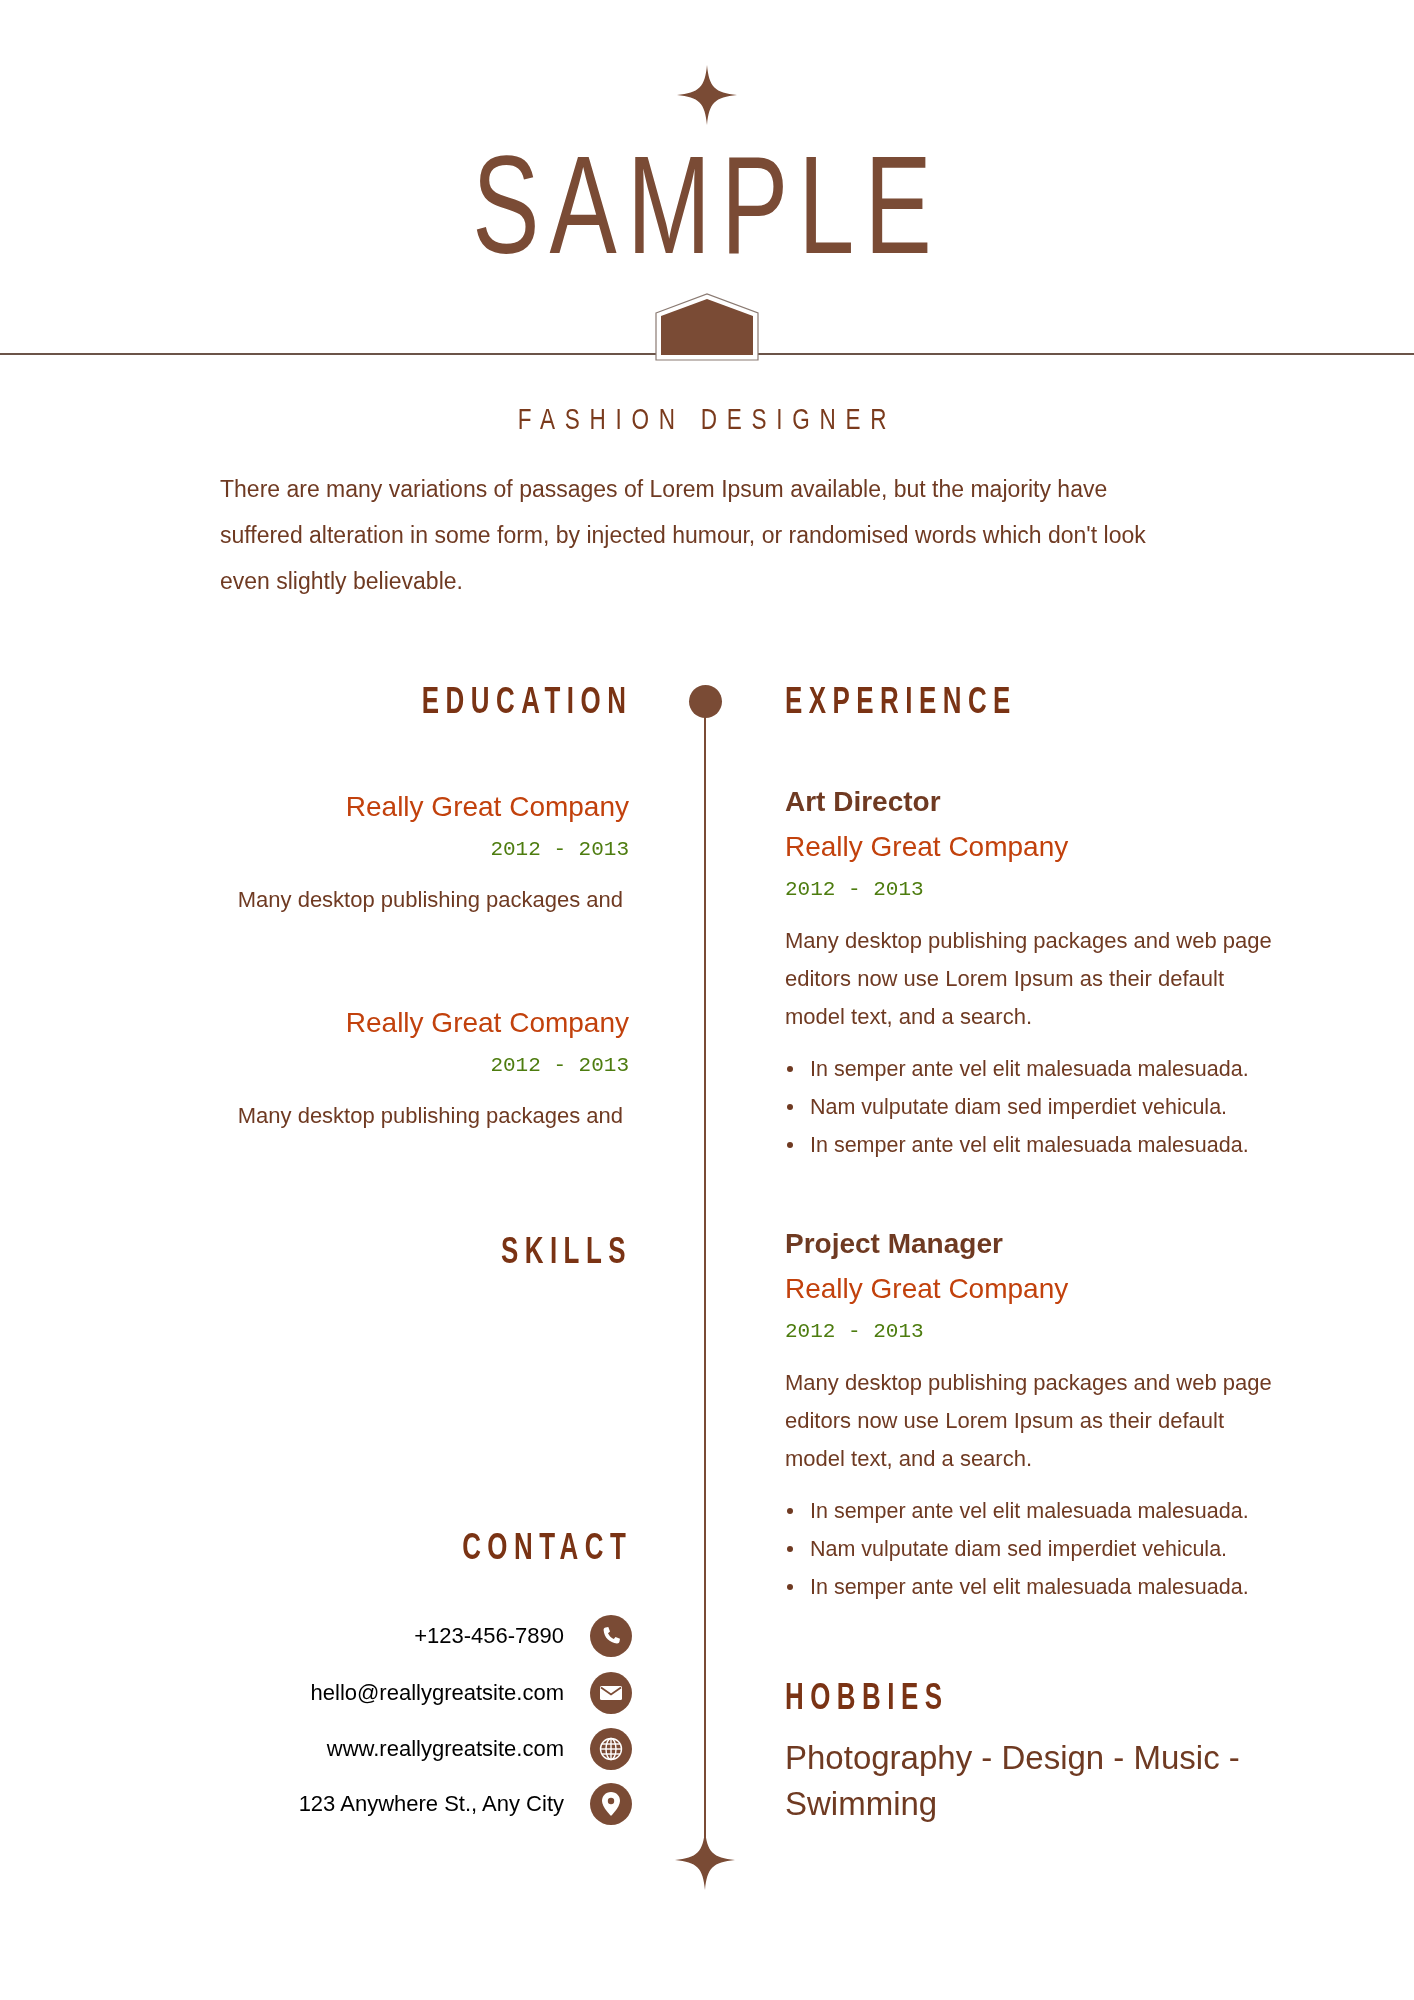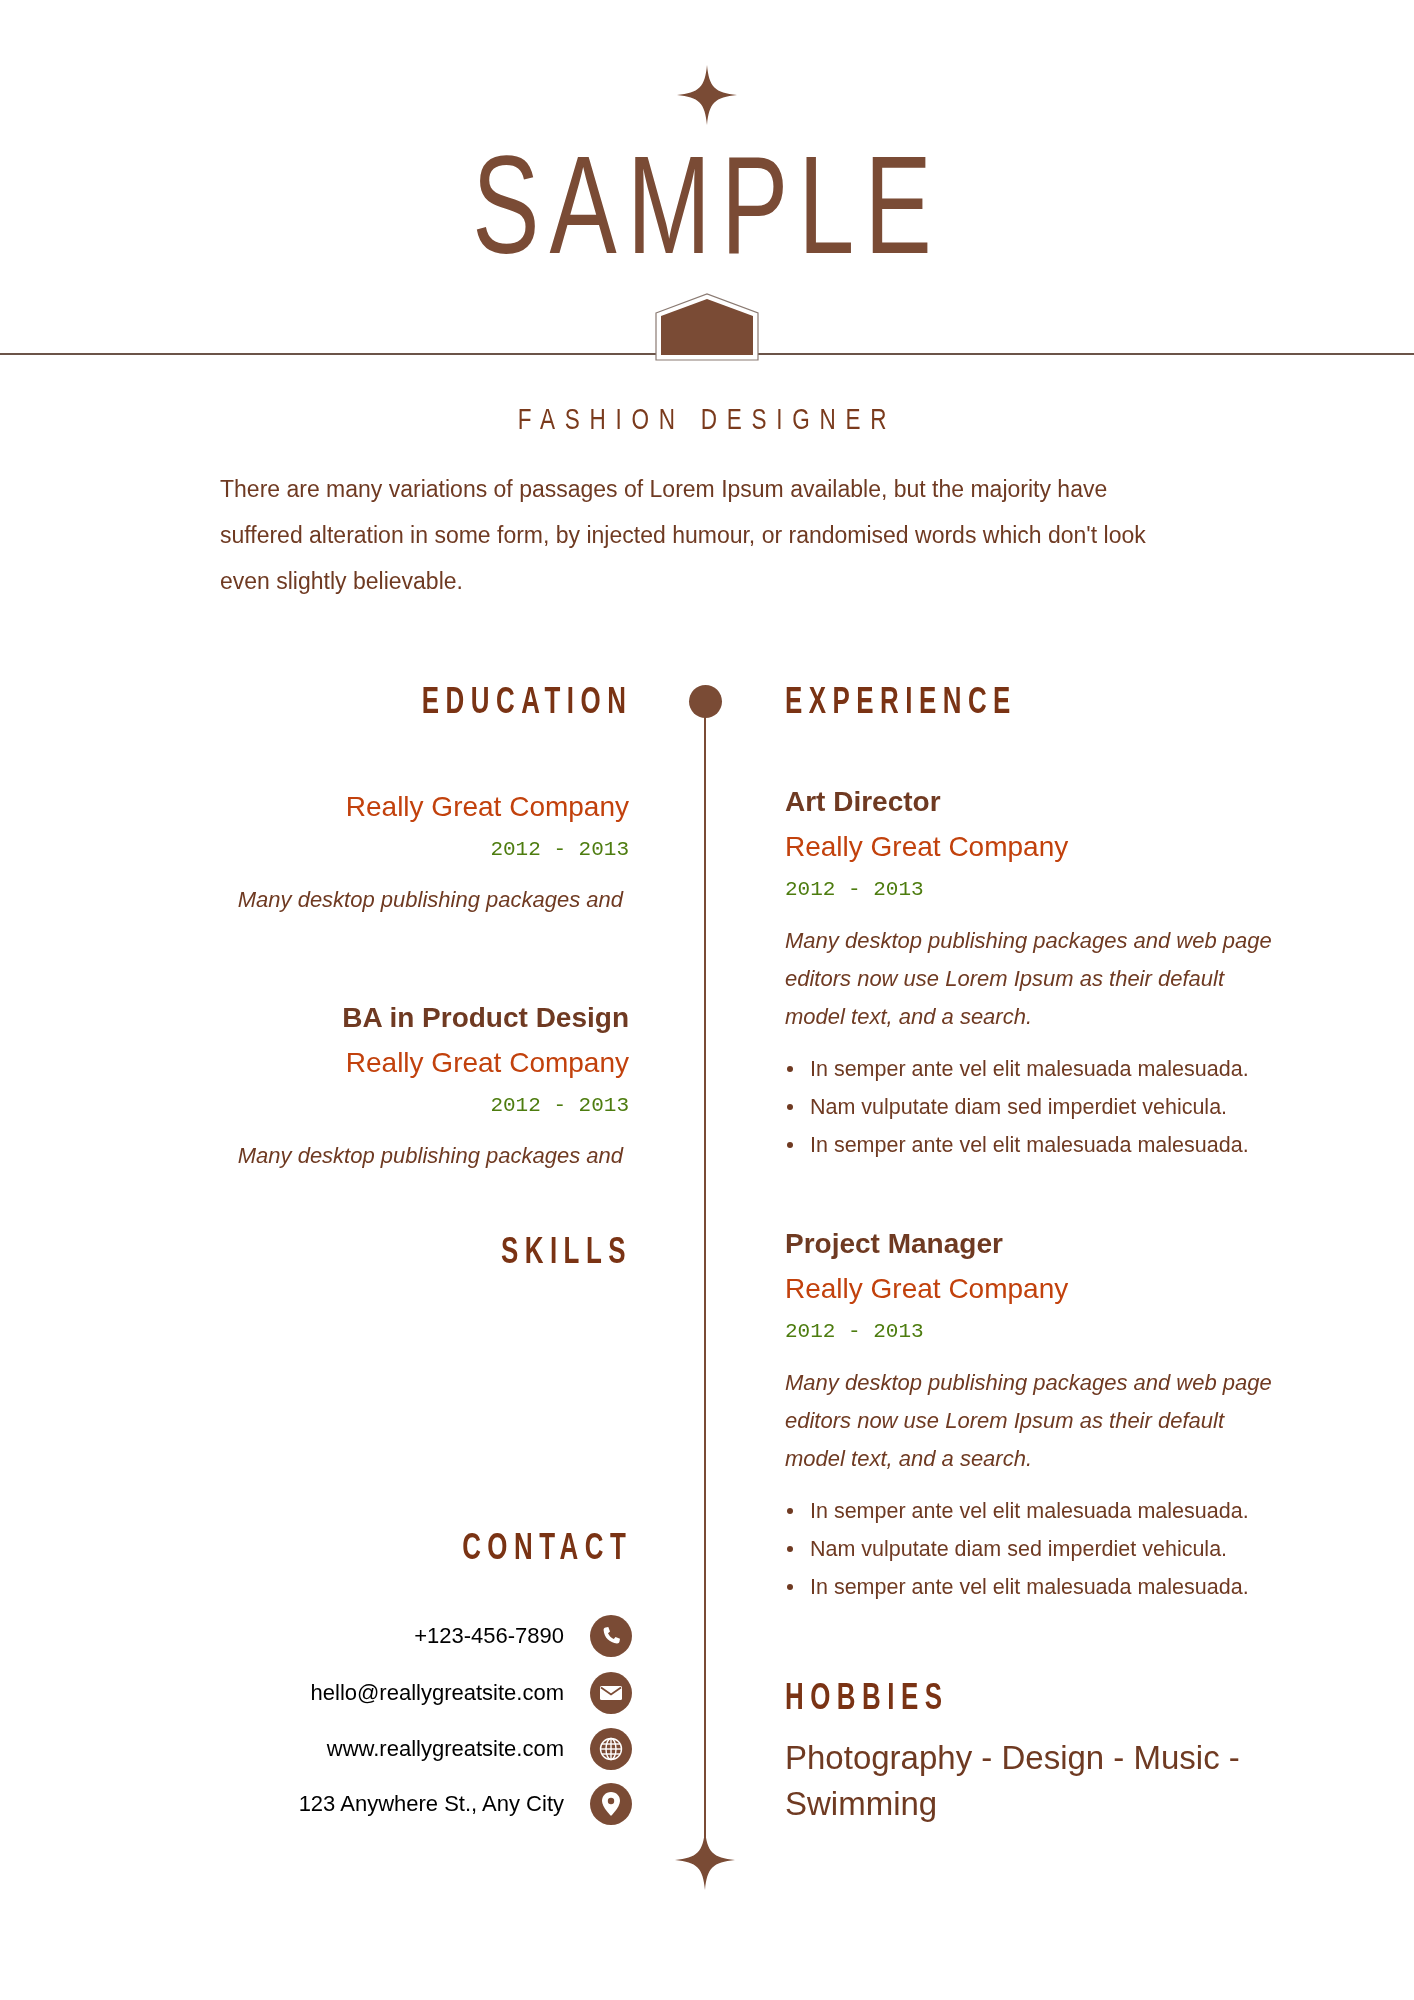--- a/index.html
+++ b/index.html
@@ -25,21 +25,21 @@
   #star-bottom { left:675px; top:1828px; width:60px; height:64px; }
 
   .section-title { font-family:"Liberation Sans", sans-serif; font-weight:bold; font-size:36px;
                    letter-spacing:9px; color:#7a3314; transform:scaleX(0.72); }
   .left-title { right:782px; transform-origin:100% 0; }
   .right-title { left:785px; transform-origin:0 0; }
 
   .job-title { font-family:"Liberation Sans", sans-serif; font-weight:bold; font-size:28px; color:#6f3a22; }
   .company { font-family:"Liberation Sans", sans-serif; font-size:28px; color:#c2410c; }
   .years { font-family:Liberation Mono, monospace; font-size:21px; color:#4d7c0f; }
-  .desc { font-family:"Liberation Sans", sans-serif; font-size:22px; color:#6f3a22; line-height:38px;font-style:italic; }
+  .desc { font-family:"Liberation Sans", sans-serif; font-size:22px; color:#6f3a22; line-height:38px; }
   .bullets { margin:0; padding:0; list-style:none; }
   .bullets li { font-family:"Liberation Sans", sans-serif; font-size:21.5px; color:#6f3a22;
                 line-height:38px; position:relative; padding-left:25px; }
   .bullets li::before { content:""; position:absolute; left:2px; top:16px; width:6px; height:6px;
                         border-radius:50%; background:#6f3a22; }
 
   .edu { right:785px; text-align:right; }
   .skills-grid { position:absolute; font-family:"Liberation Sans", sans-serif; font-size:24px; color:#6f3a22; }
 
   .contact-row { position:absolute; right:782px; height:44px; display:flex; align-items:center; gap:26px; }
@@ -76,21 +76,20 @@
 
 <div class="abs section-title left-title" style="top:680px;">EDUCATION</div>
 
 <div class="abs edu" style="top:782px;">
   <div class="company" style="line-height:50px;">Really Great Company</div>
   <div class="years" style="line-height:36px;">2012 - 2013</div>
   <div class="desc" style="line-height:40px; margin-top:12px; padding-right:6px;">Many desktop publishing packages and</div>
 </div>
 
 <div class="abs edu" style="top:998px;">
-  <div class="job-title" style="line-height:40px;">BA in Product Design</div>
   <div class="company" style="line-height:50px;">Really Great Company</div>
   <div class="years" style="line-height:36px;">2012 - 2013</div>
   <div class="desc" style="line-height:40px; margin-top:12px; padding-right:6px;">Many desktop publishing packages and</div>
 </div>
 
 <div class="abs section-title left-title" style="top:1230px;">SKILLS</div>
 <div class="skills-grid" style="left:0; top:0;">
   
   
   

